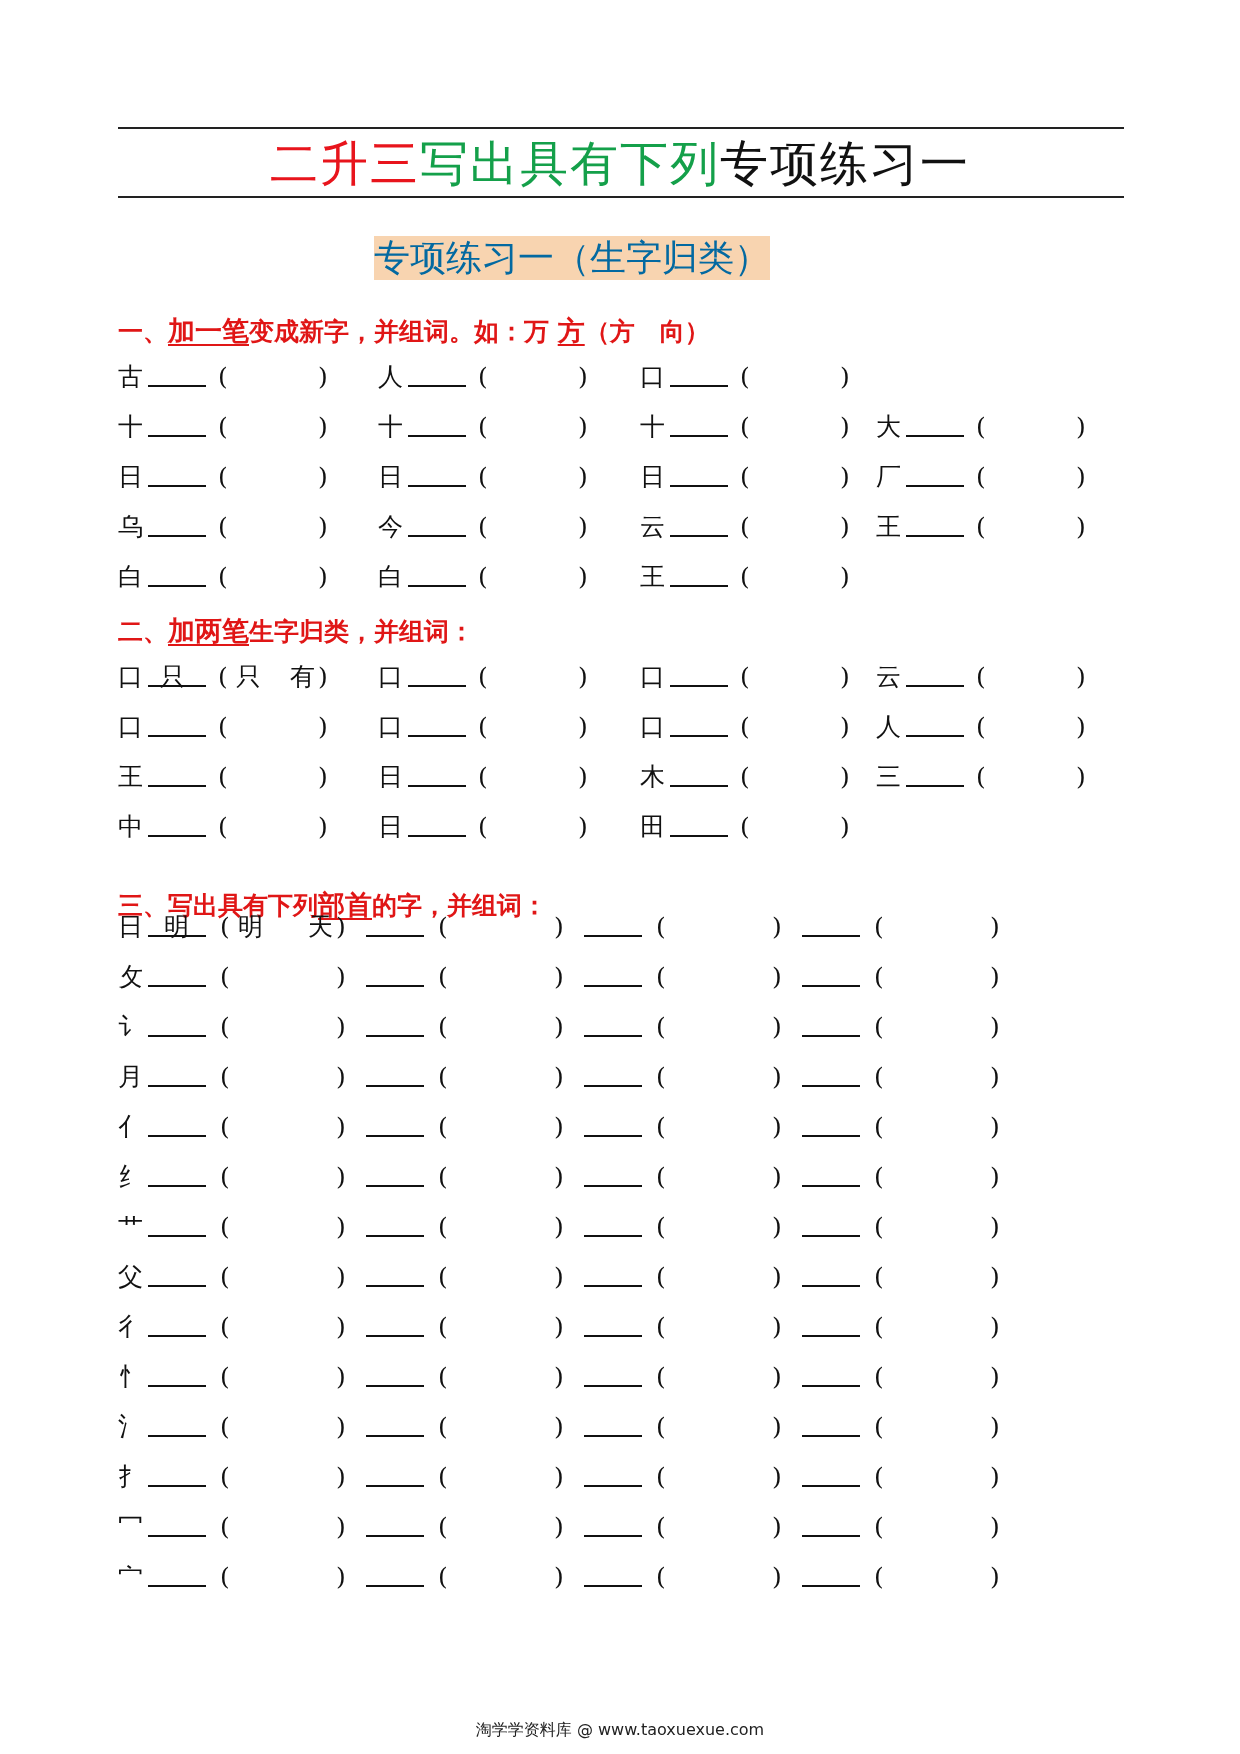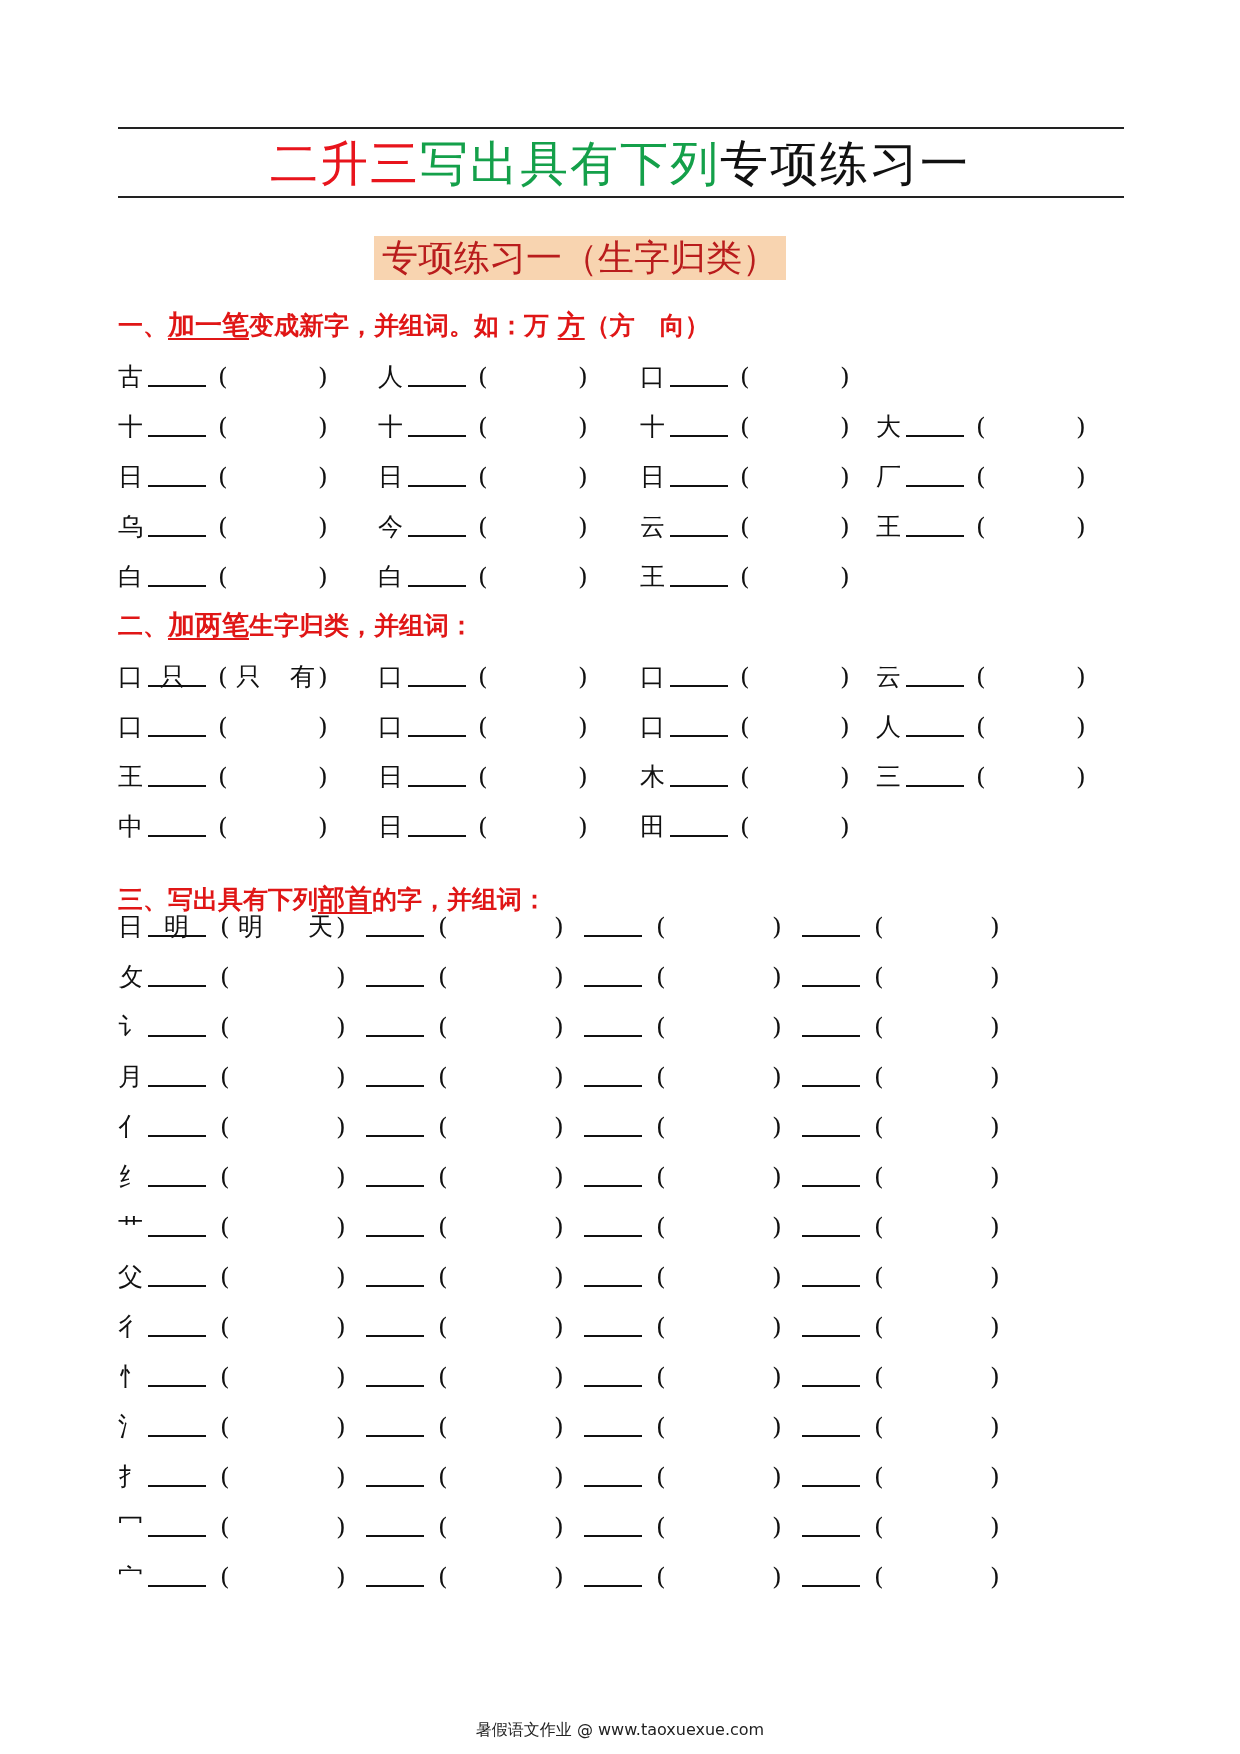--- a/index.html
+++ b/index.html
@@ -5,24 +5,24 @@
   html, body { margin:0; padding:0; background:#ffffff; }
   body { width:1240px; height:1754px; position:relative; overflow:hidden;
          font-family:"DejaVu Serif", "Liberation Serif", serif; color:#111; }
   .rule { position:absolute; left:118px; width:1006px; height:2px; background:#222; }
   .title { position:absolute; top:130px; left:0; width:1240px; text-align:center;
            font-family:"DejaVu Sans", "Liberation Sans", sans-serif;
            font-size:48px; letter-spacing:2px; line-height:66px; }
   .t-red { color:#e8141c; }
   .t-green { color:#14a04a; }
   .t-black { color:#111; }
-  .subtitle { position:absolute; top:236px; left:374px; height:44px; padding:0 8px;
+  .subtitle { position:absolute; top:236px; left:374px; height:44px; padding:0 0;
               background:#f8d4b0; font-family:"DejaVu Sans", "Liberation Sans", sans-serif;
-              font-size:36px; line-height:44px; color:#b91c1c; }
-  .section-head { position:absolute; left:118px; font-size:25px; font-weight:bold; color:#e01616; line-height:32px; white-space:nowrap; }
+              font-size:36px; line-height:44px; color:#0369a1; }
+  .section-head { position:absolute; left:118px; font-size:25px; font-weight:bold; color:#e01616; line-height:44px; white-space:nowrap; }
   .section-head .em { text-decoration:underline; text-decoration-thickness:2px; text-underline-offset:4px; font-size:27px; }
   .row { position:absolute; left:0; height:40px; }
   .cell { position:absolute; top:0; height:40px; font-size:25px; line-height:40px; }
   .ch { position:absolute; top:0; }
   .blank { position:absolute; top:28px; height:1.5px; background:#111; width:58px; }
   .fill { position:absolute; top:0; font-size:25px; }
   .lp, .rp { position:absolute; top:0; font-size:25px; }
   .footer { position:absolute; top:1720px; left:0; width:1240px; text-align:center;
             font-family:"DejaVu Sans", "Liberation Sans", sans-serif; font-size:16px; color:#222; }
 </style>
@@ -567,13 +567,13 @@
       <span class="lp" style="left:656px; line-height:40px;">(</span>
       <span class="fill" style="left:676px; width:90px; height:40px;"></span>
       <span class="rp" style="left:772px; line-height:40px;">)</span>
       <div class="blank" style="left:802px;"></div>
       <span class="lp" style="left:874px; line-height:40px;">(</span>
       <span class="fill" style="left:894px; width:90px; height:40px;"></span>
       <span class="rp" style="left:990px; line-height:40px;">)</span>
     </div>
   </div>
 
-<div class="footer">暑假语文作业 @ www.taoxuexue.com</div>
+<div class="footer">淘学学资料库 @ www.taoxuexue.com</div>
 
 </body></html>

